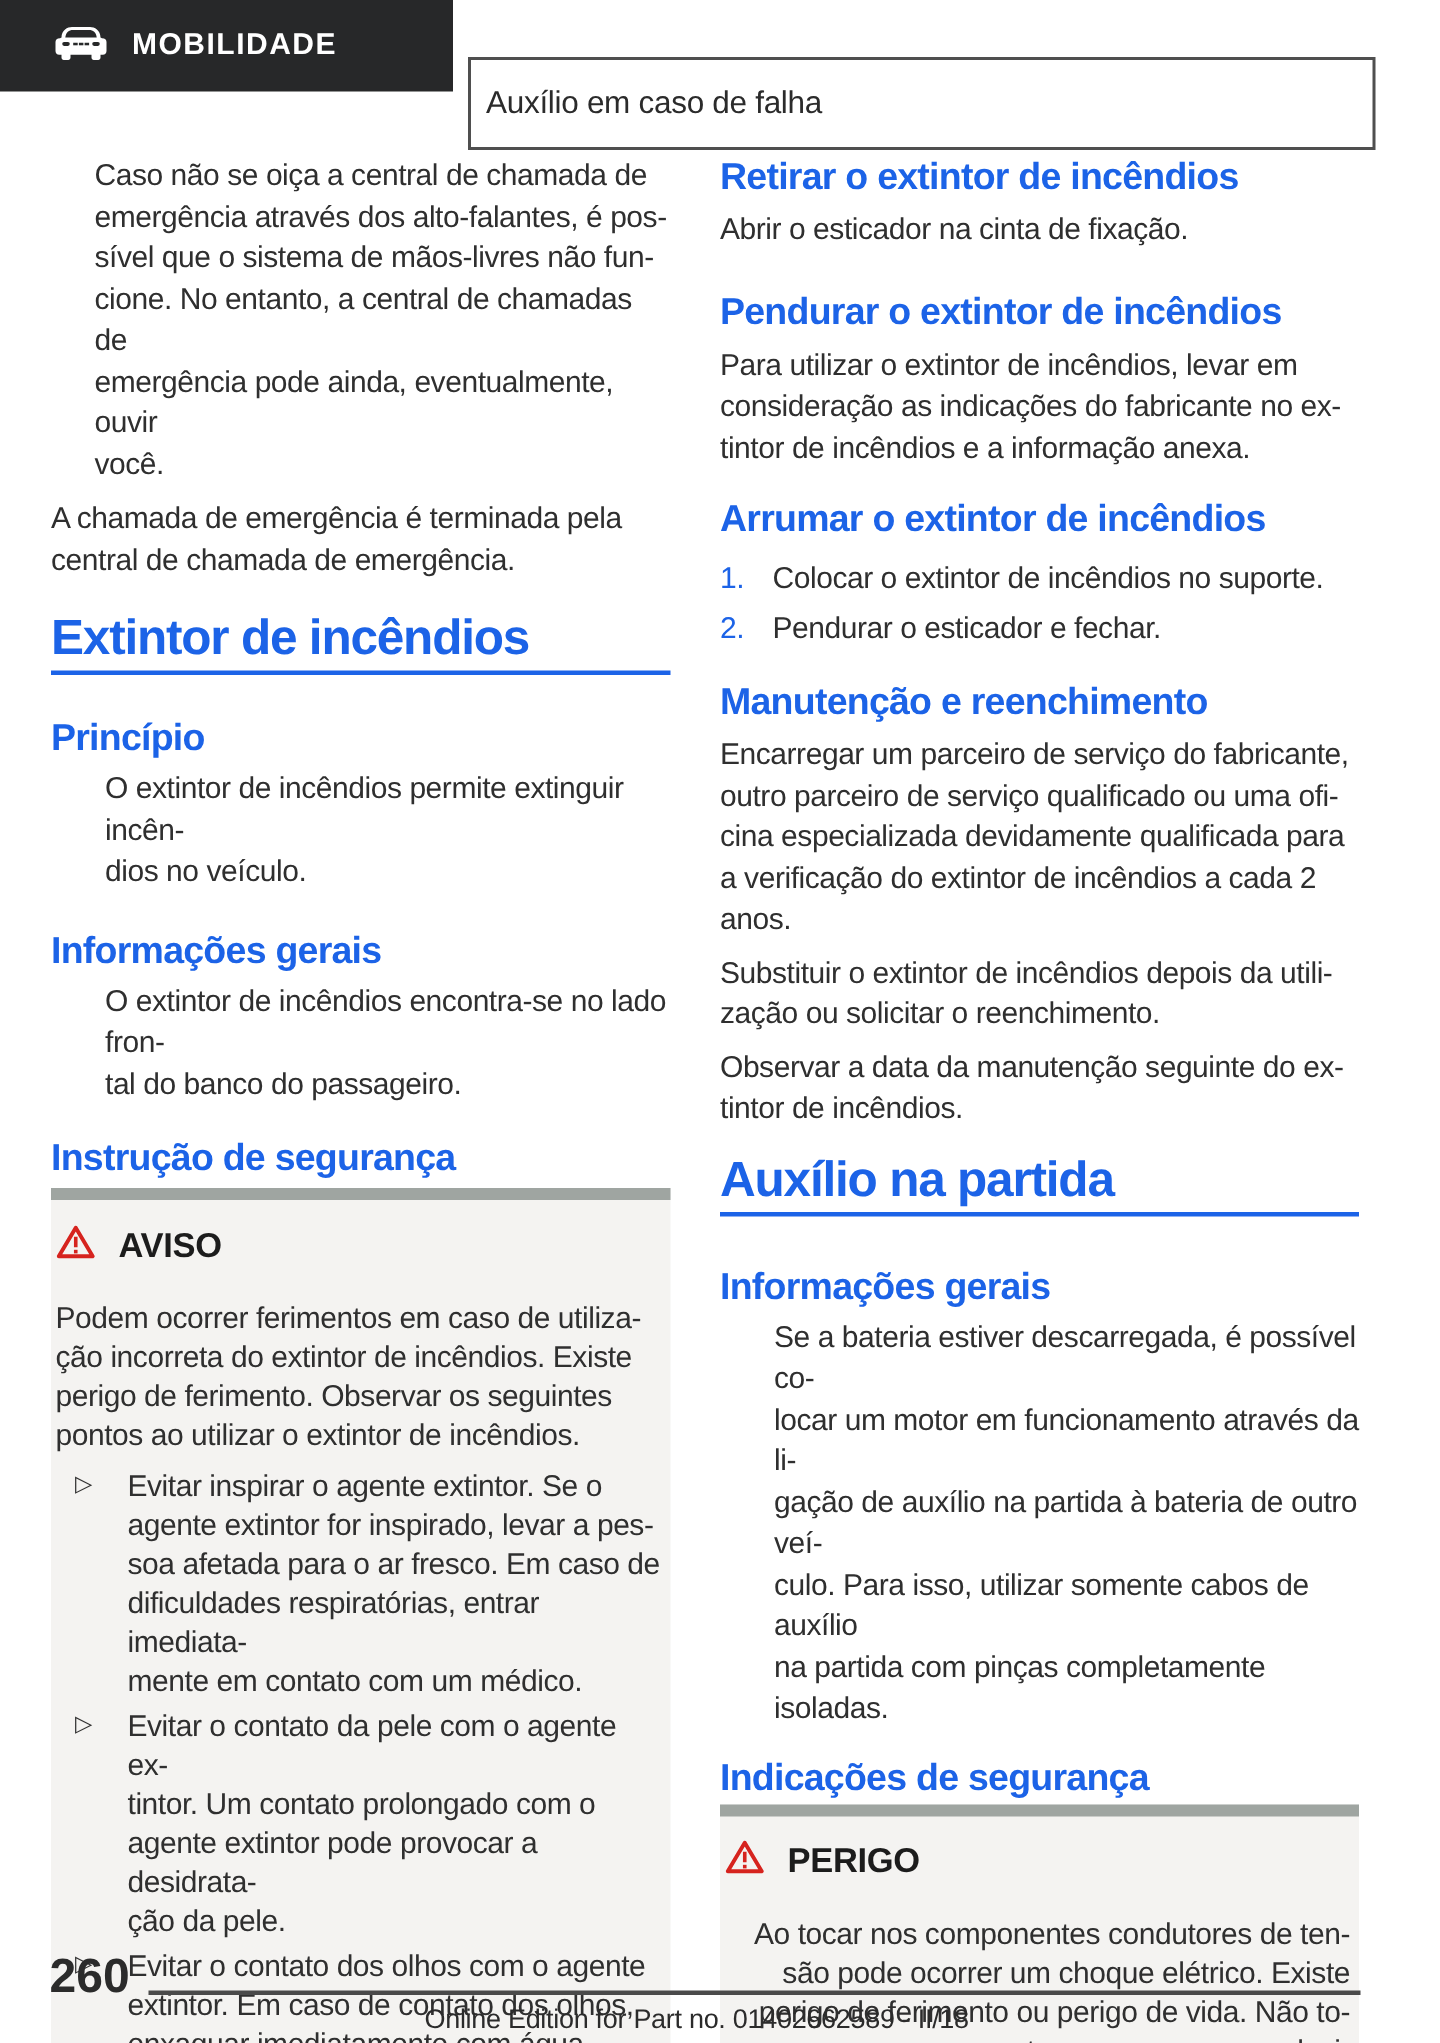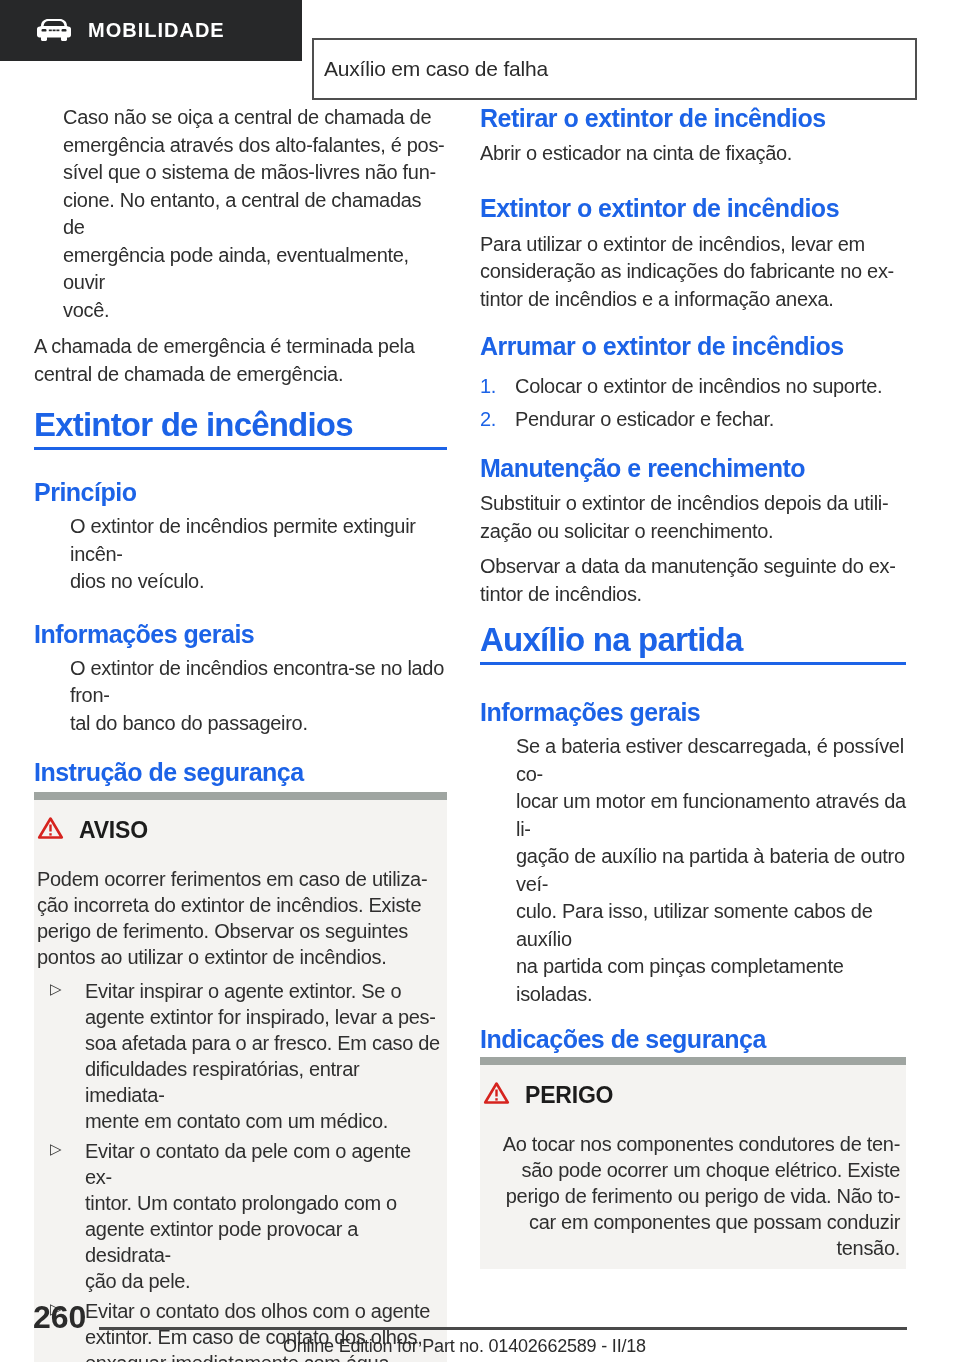--- a/index.html
+++ b/index.html
@@ -153,38 +153,43 @@
         </li>
       </ul>
     </div>
   </section>
 </div>
 
 <div class="col col-right">
   <h2>Retirar o extintor de incêndios</h2>
   <p class="body mt8">Abrir o esticador na cinta de fixação.</p>
 
-  <h2 class="mt26">Extintor o extintor de incêndios</h2>
+  <h2 class="mt26">Pendurar o extintor de incêndios</h2>
   <p class="body mt9">Para utilizar o extintor de incêndios, levar em
 consideração as indicações do fabricante no ex-
 tintor de incêndios e a informação anexa.</p>
 
   <h2 class="mt19">Arrumar o extintor de incêndios</h2>
   <div class="steps">
     <div class="step">
       <span class="stepnum">1.</span>
       <span>Colocar o extintor de incêndios no suporte.</span>
     </div>
     <div class="step">
       <span class="stepnum">2.</span>
       <span>Pendurar o esticador e fechar.</span>
     </div>
   </div>
 
   <h2 class="mt21">Manutenção e reenchimento</h2>
+  <p class="body mt8">Encarregar um parceiro de serviço do fabricante,
+outro parceiro de serviço qualificado ou uma ofi-
+cina especializada devidamente qualificada para
+a verificação do extintor de incêndios a cada 2
+anos.</p>
   <p class="body mt8">Substituir o extintor de incêndios depois da utili-
 zação ou solicitar o reenchimento.</p>
   <p class="body mt8">Observar a data da manutenção seguinte do ex-
 tintor de incêndios.</p>
 
   <h1 class="mt12">Auxílio na partida</h1>
 
   <h2 class="mt33">Informações gerais</h2>
   <p class="body mt7">Se a bateria estiver descarregada, é possível co-
 locar um motor em funcionamento através da li-

